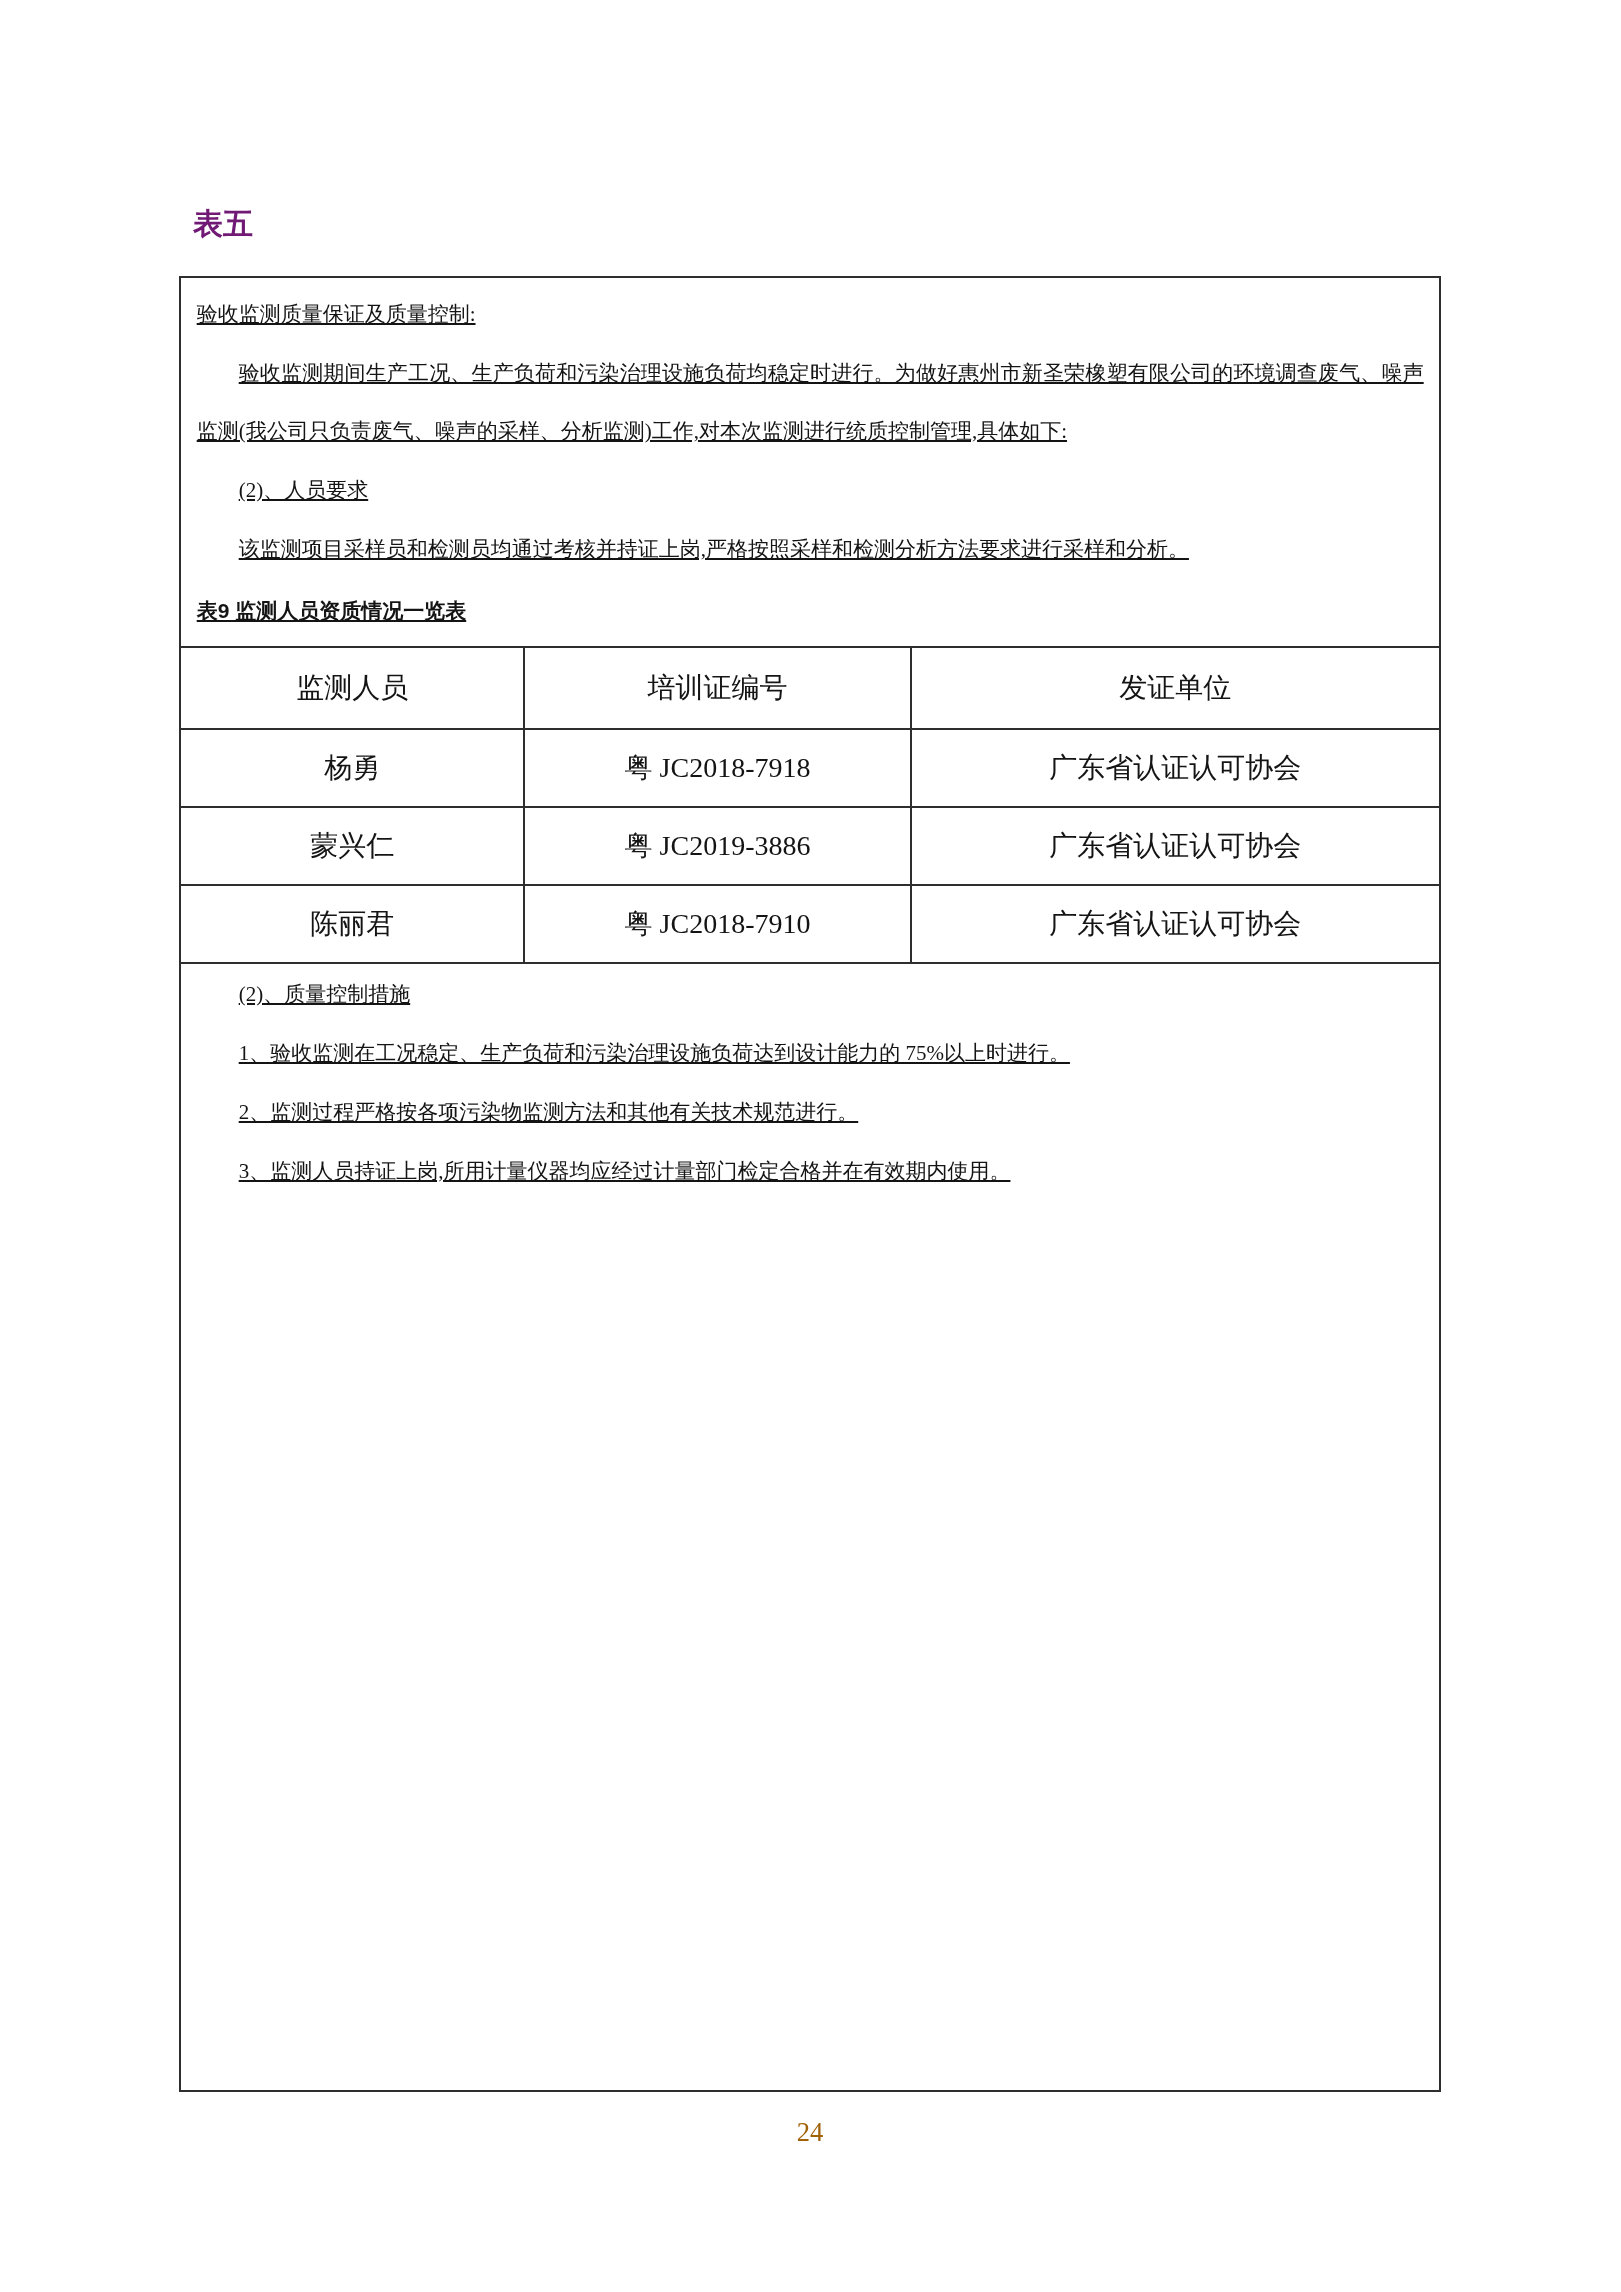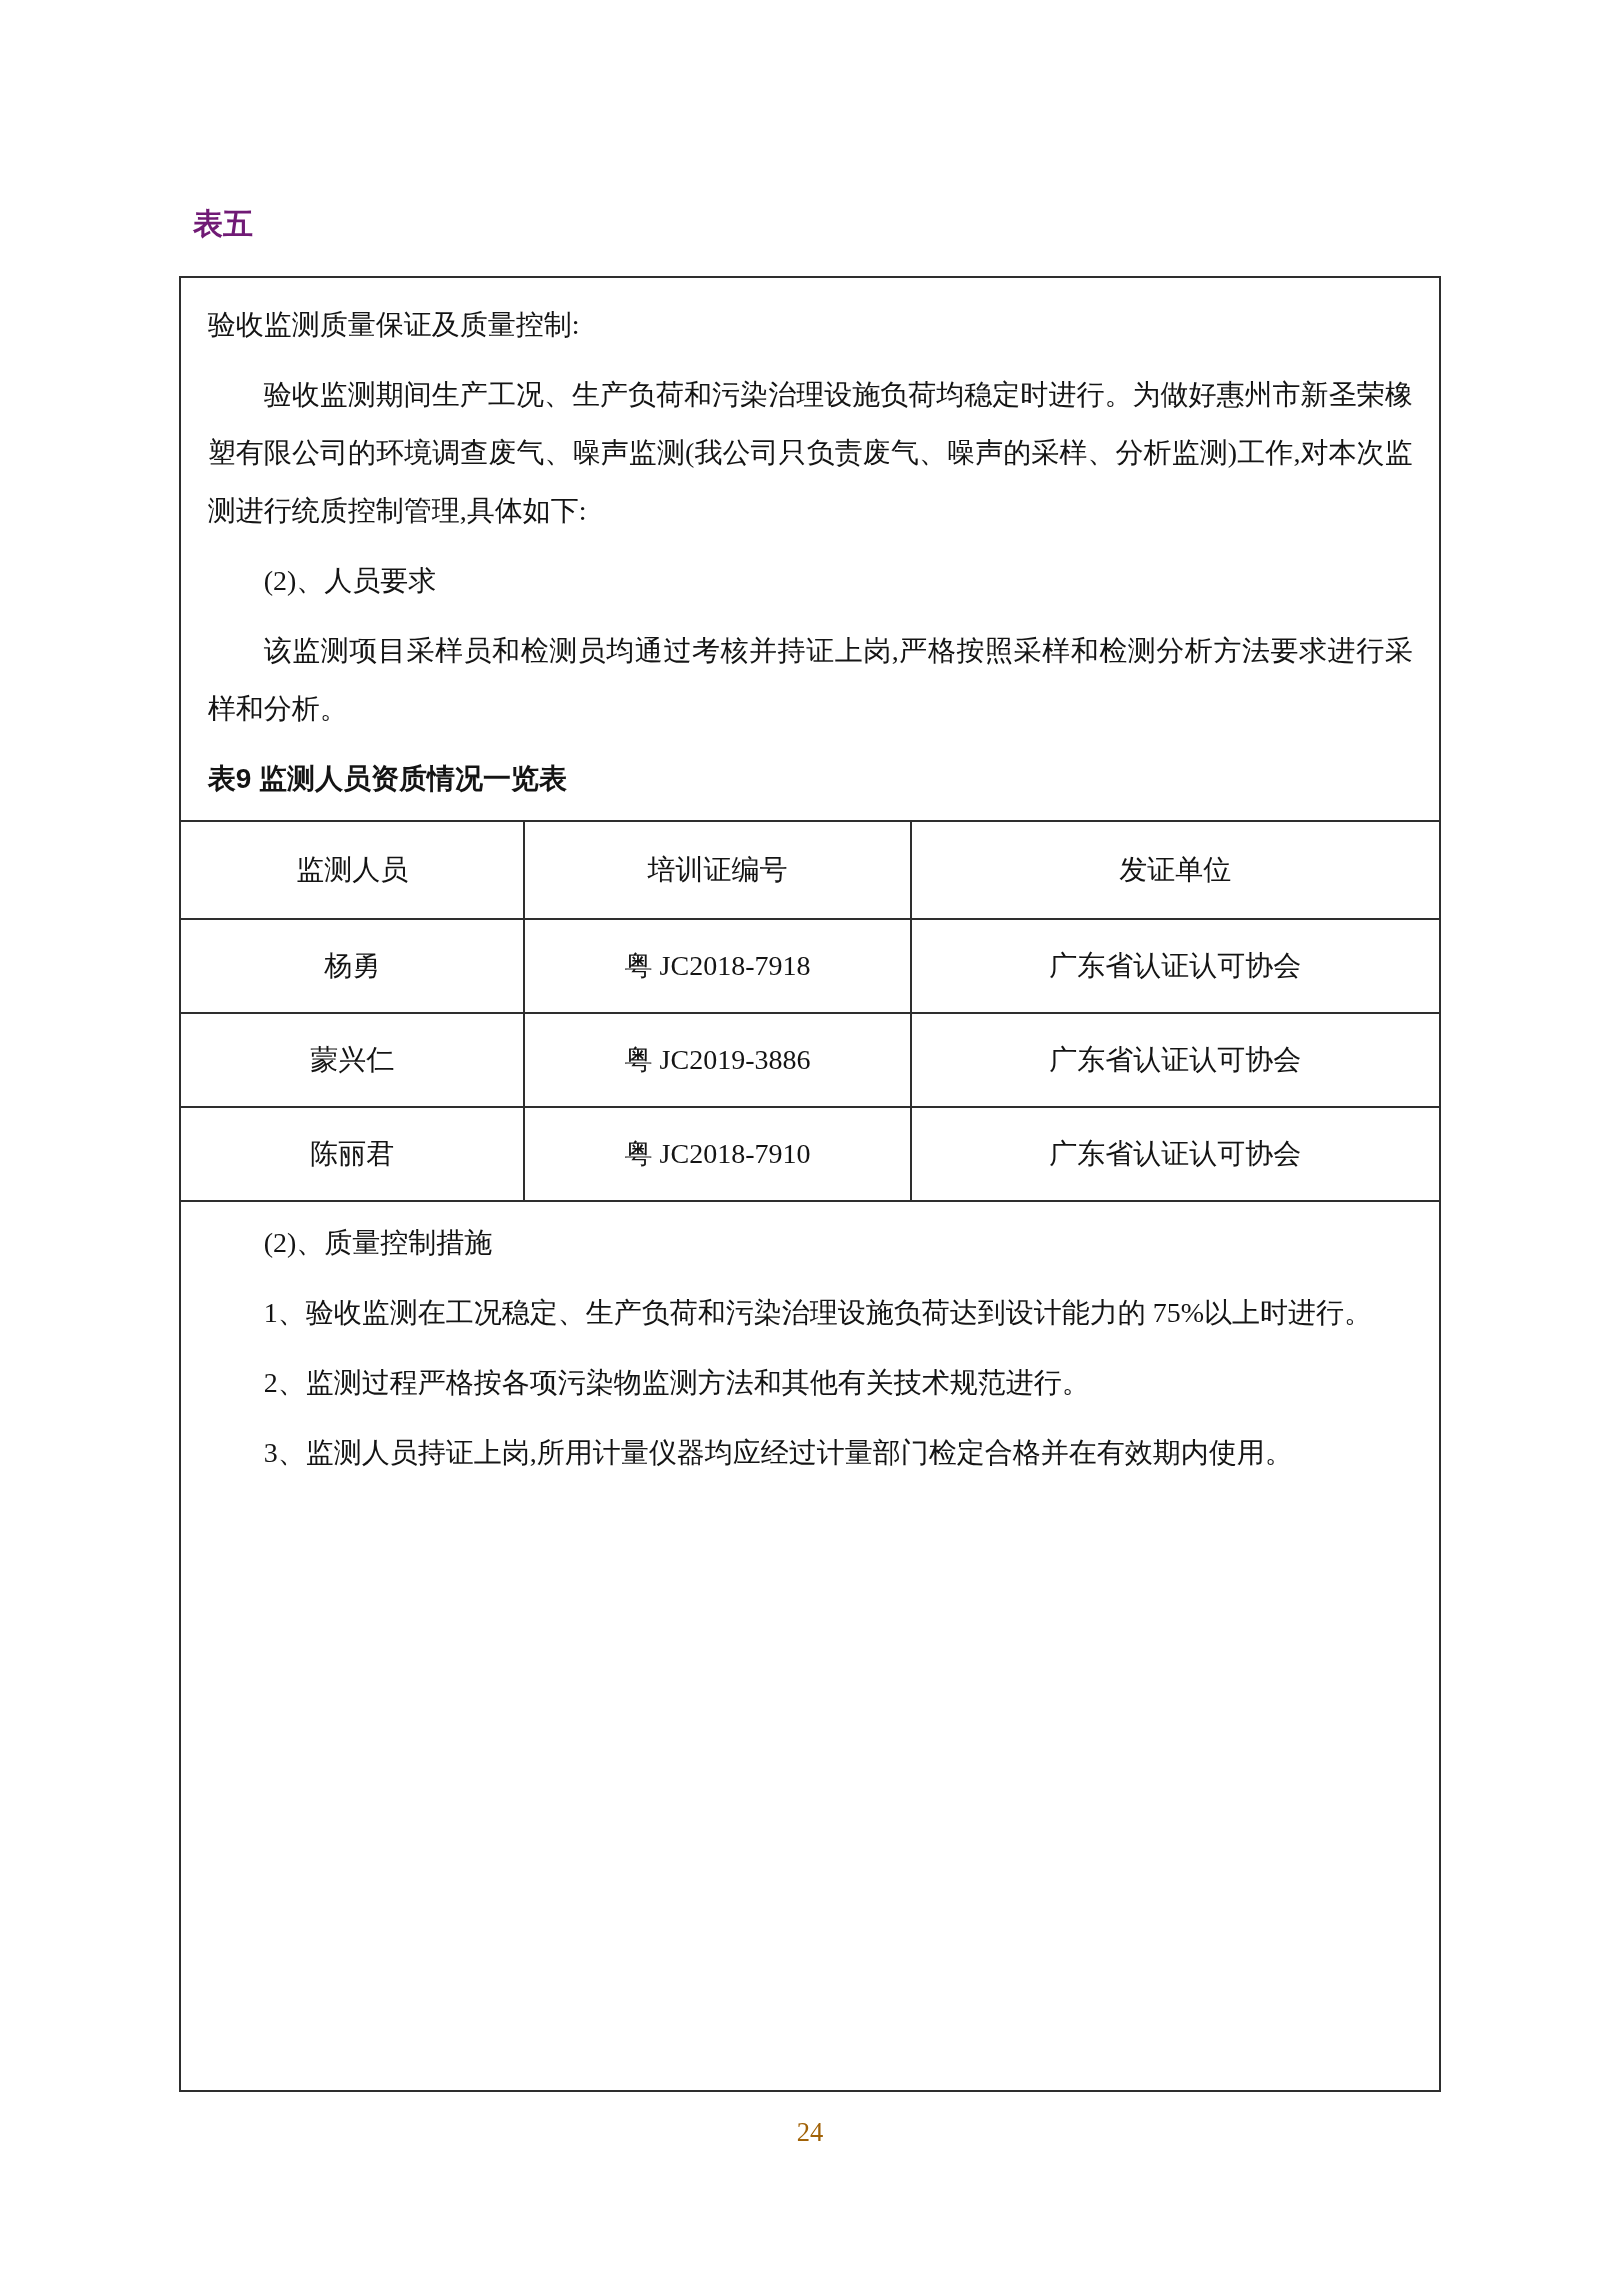--- a/index.html
+++ b/index.html
@@ -16,25 +16,26 @@
     font-weight:bold; font-size:30px; color:#701a75;
   }
   .content-box {
     position:absolute; left:179px; top:276px;
     width:1229px; height:1806px;
     border:2px solid #2e2e2e;
     padding:5.9px 14.7px 0 14.7px;
     overflow:hidden;
   }
   .content-box p {
-    margin:12px;
-    font-size:28px;
+    margin:1px;
+    font-size:21px;
     line-height:58px;
     text-align:justify;
     word-break:break-all;
+    text-decoration:underline;
   }
   .indent { text-indent:2em; }
   .gap { margin-top:13.7px; }
   .heading { margin-top:2px; }
   .table-title {
     text-align:left;
     font-family:"Liberation Sans","DejaVu Sans",sans-serif;
     font-weight:bold;
     margin-top:3.9px !important;
     text-indent:0;
@@ -48,21 +49,21 @@
   table.personnel col.c1 { width:27.3%; }
   table.personnel col.c2 { width:30.7%; }
   table.personnel col.c3 { width:42%; }
   table.personnel th, table.personnel td {
     border-top:2px solid #2e2e2e;
     border-bottom:2px solid #2e2e2e;
     font-weight:normal;
     font-size:28px;
     text-align:center;
     vertical-align:middle;
-    padding:8px;
+    padding:0;
   }
   table.personnel th { height:80px; }
   table.personnel td { height:76px;border-radius:10px; }
   table.personnel th + th,
   table.personnel td + td { border-left:2px solid #2e2e2e; }
   .page-number {
     position:absolute; top:2117px; left:179px; width:1262px;
     text-align:center; font-size:26.5px; color:#a16207;
   }
 </style>

